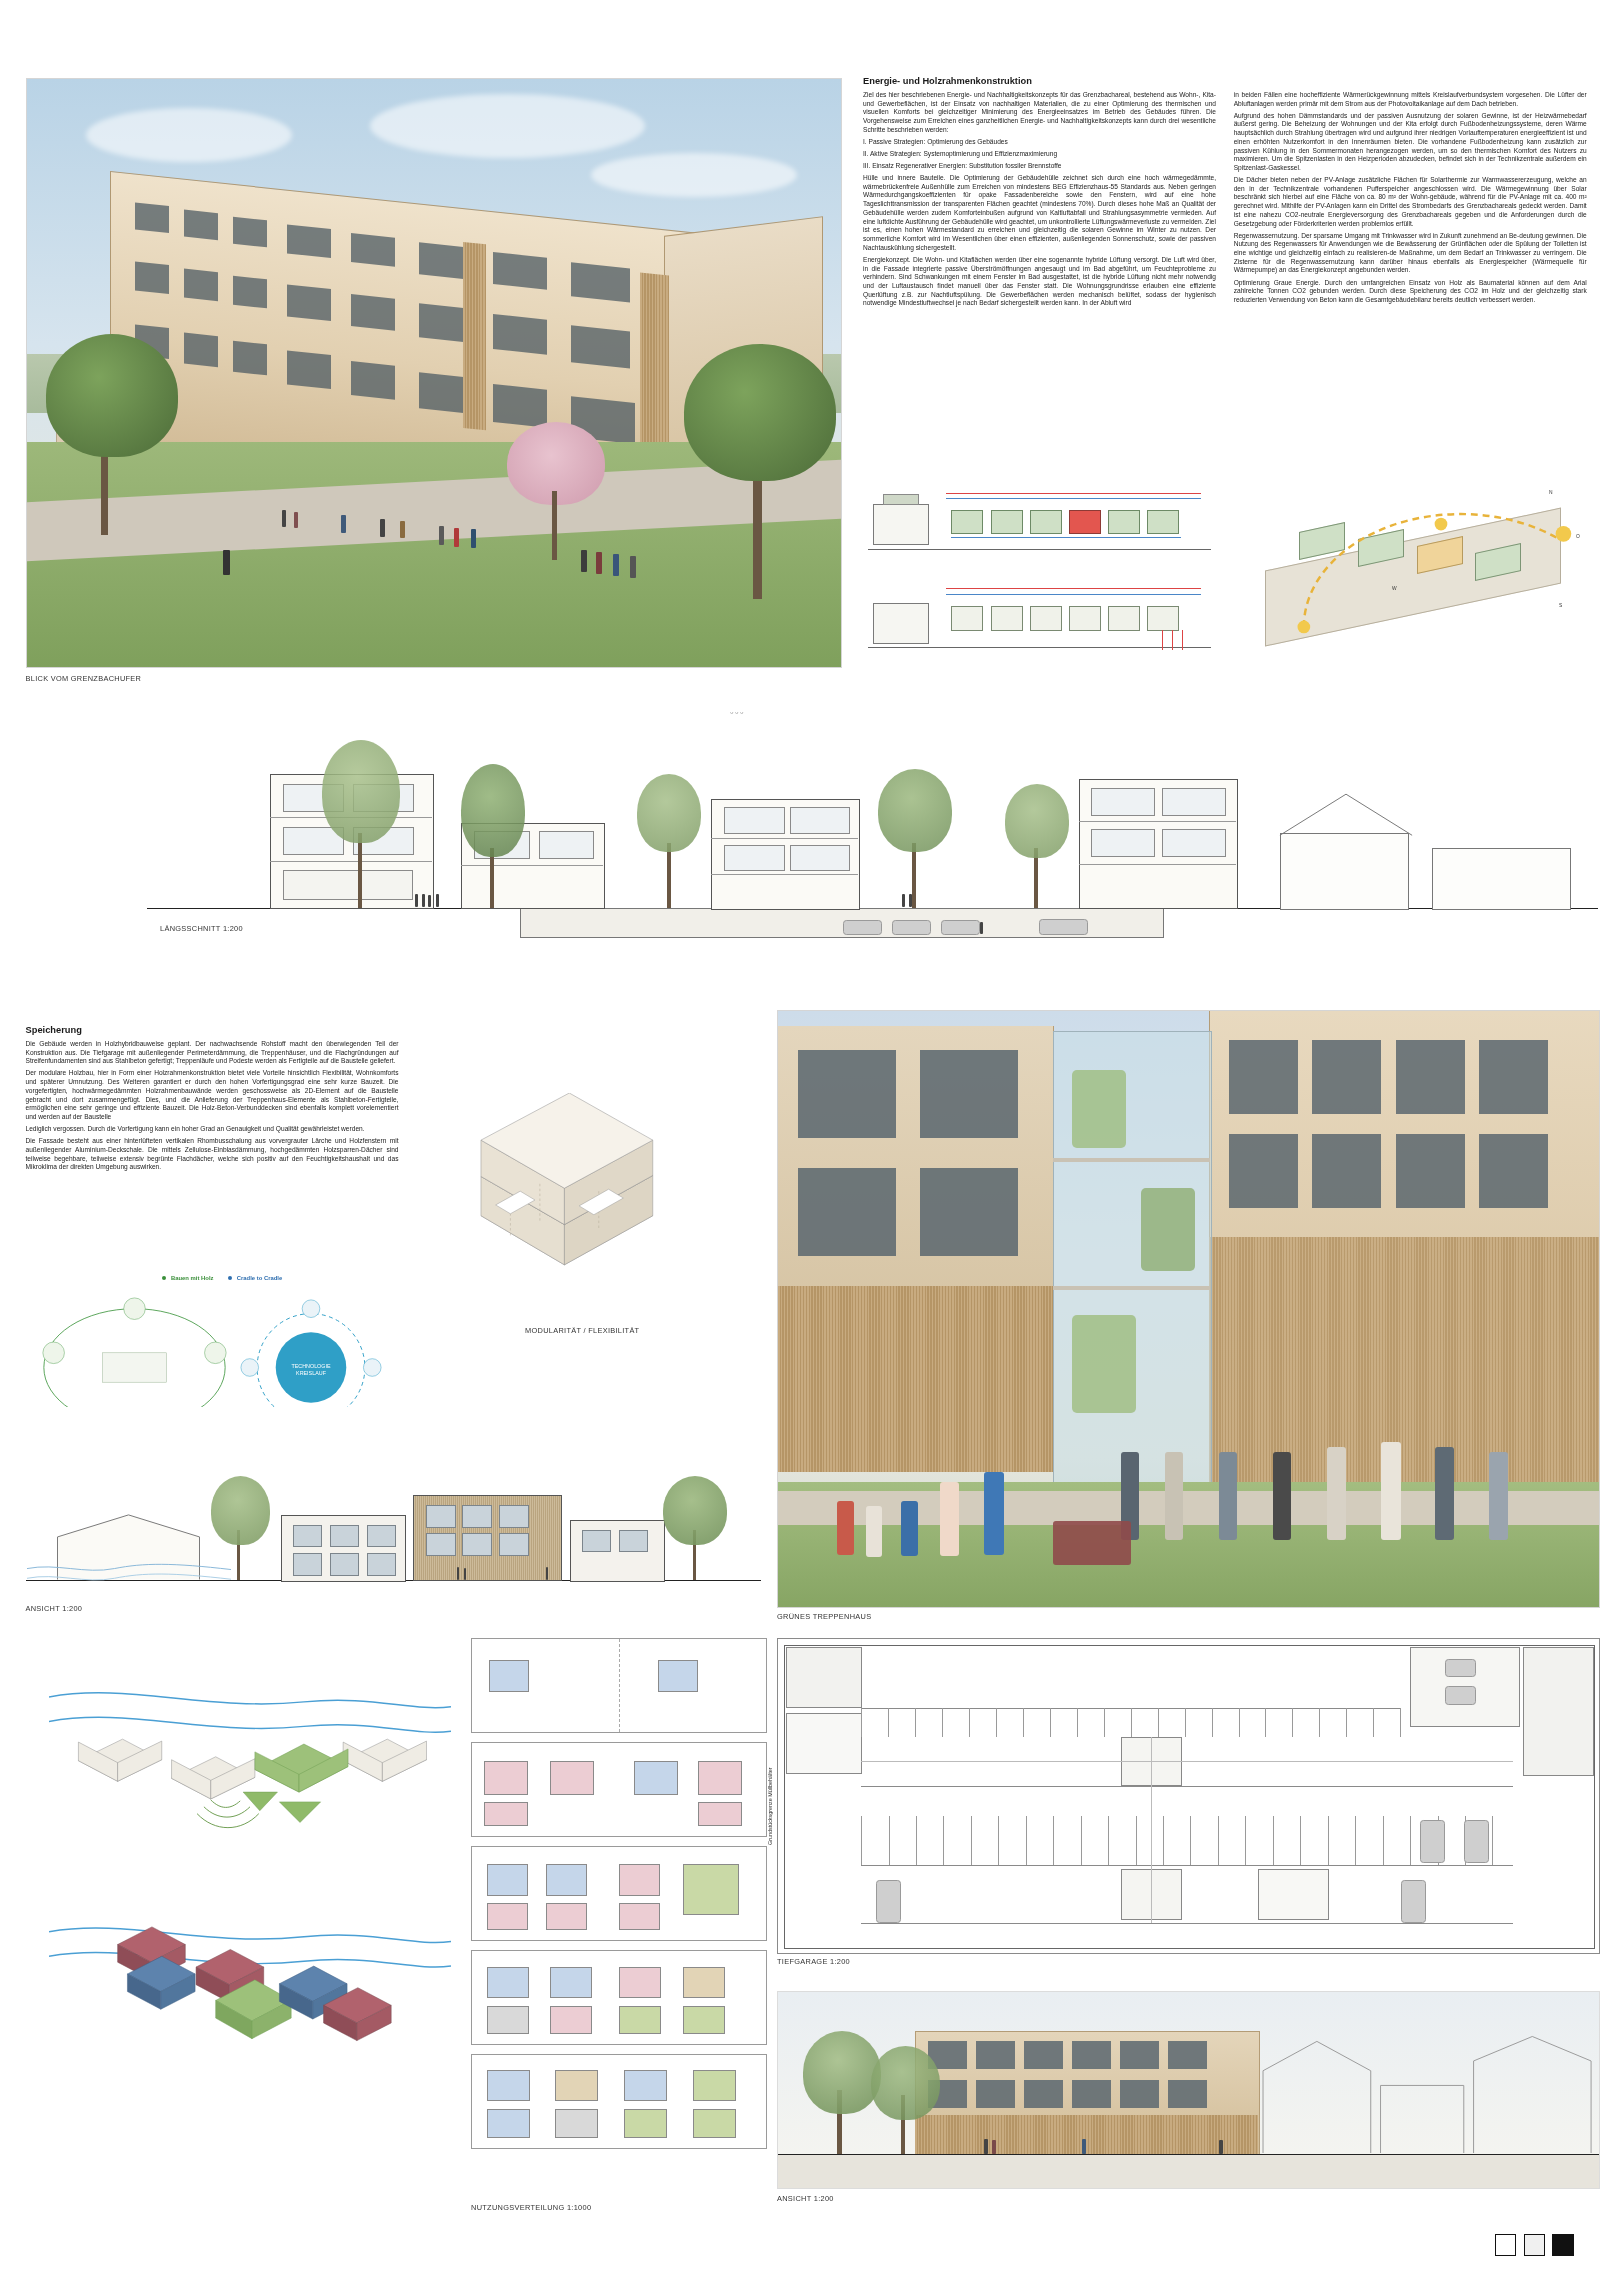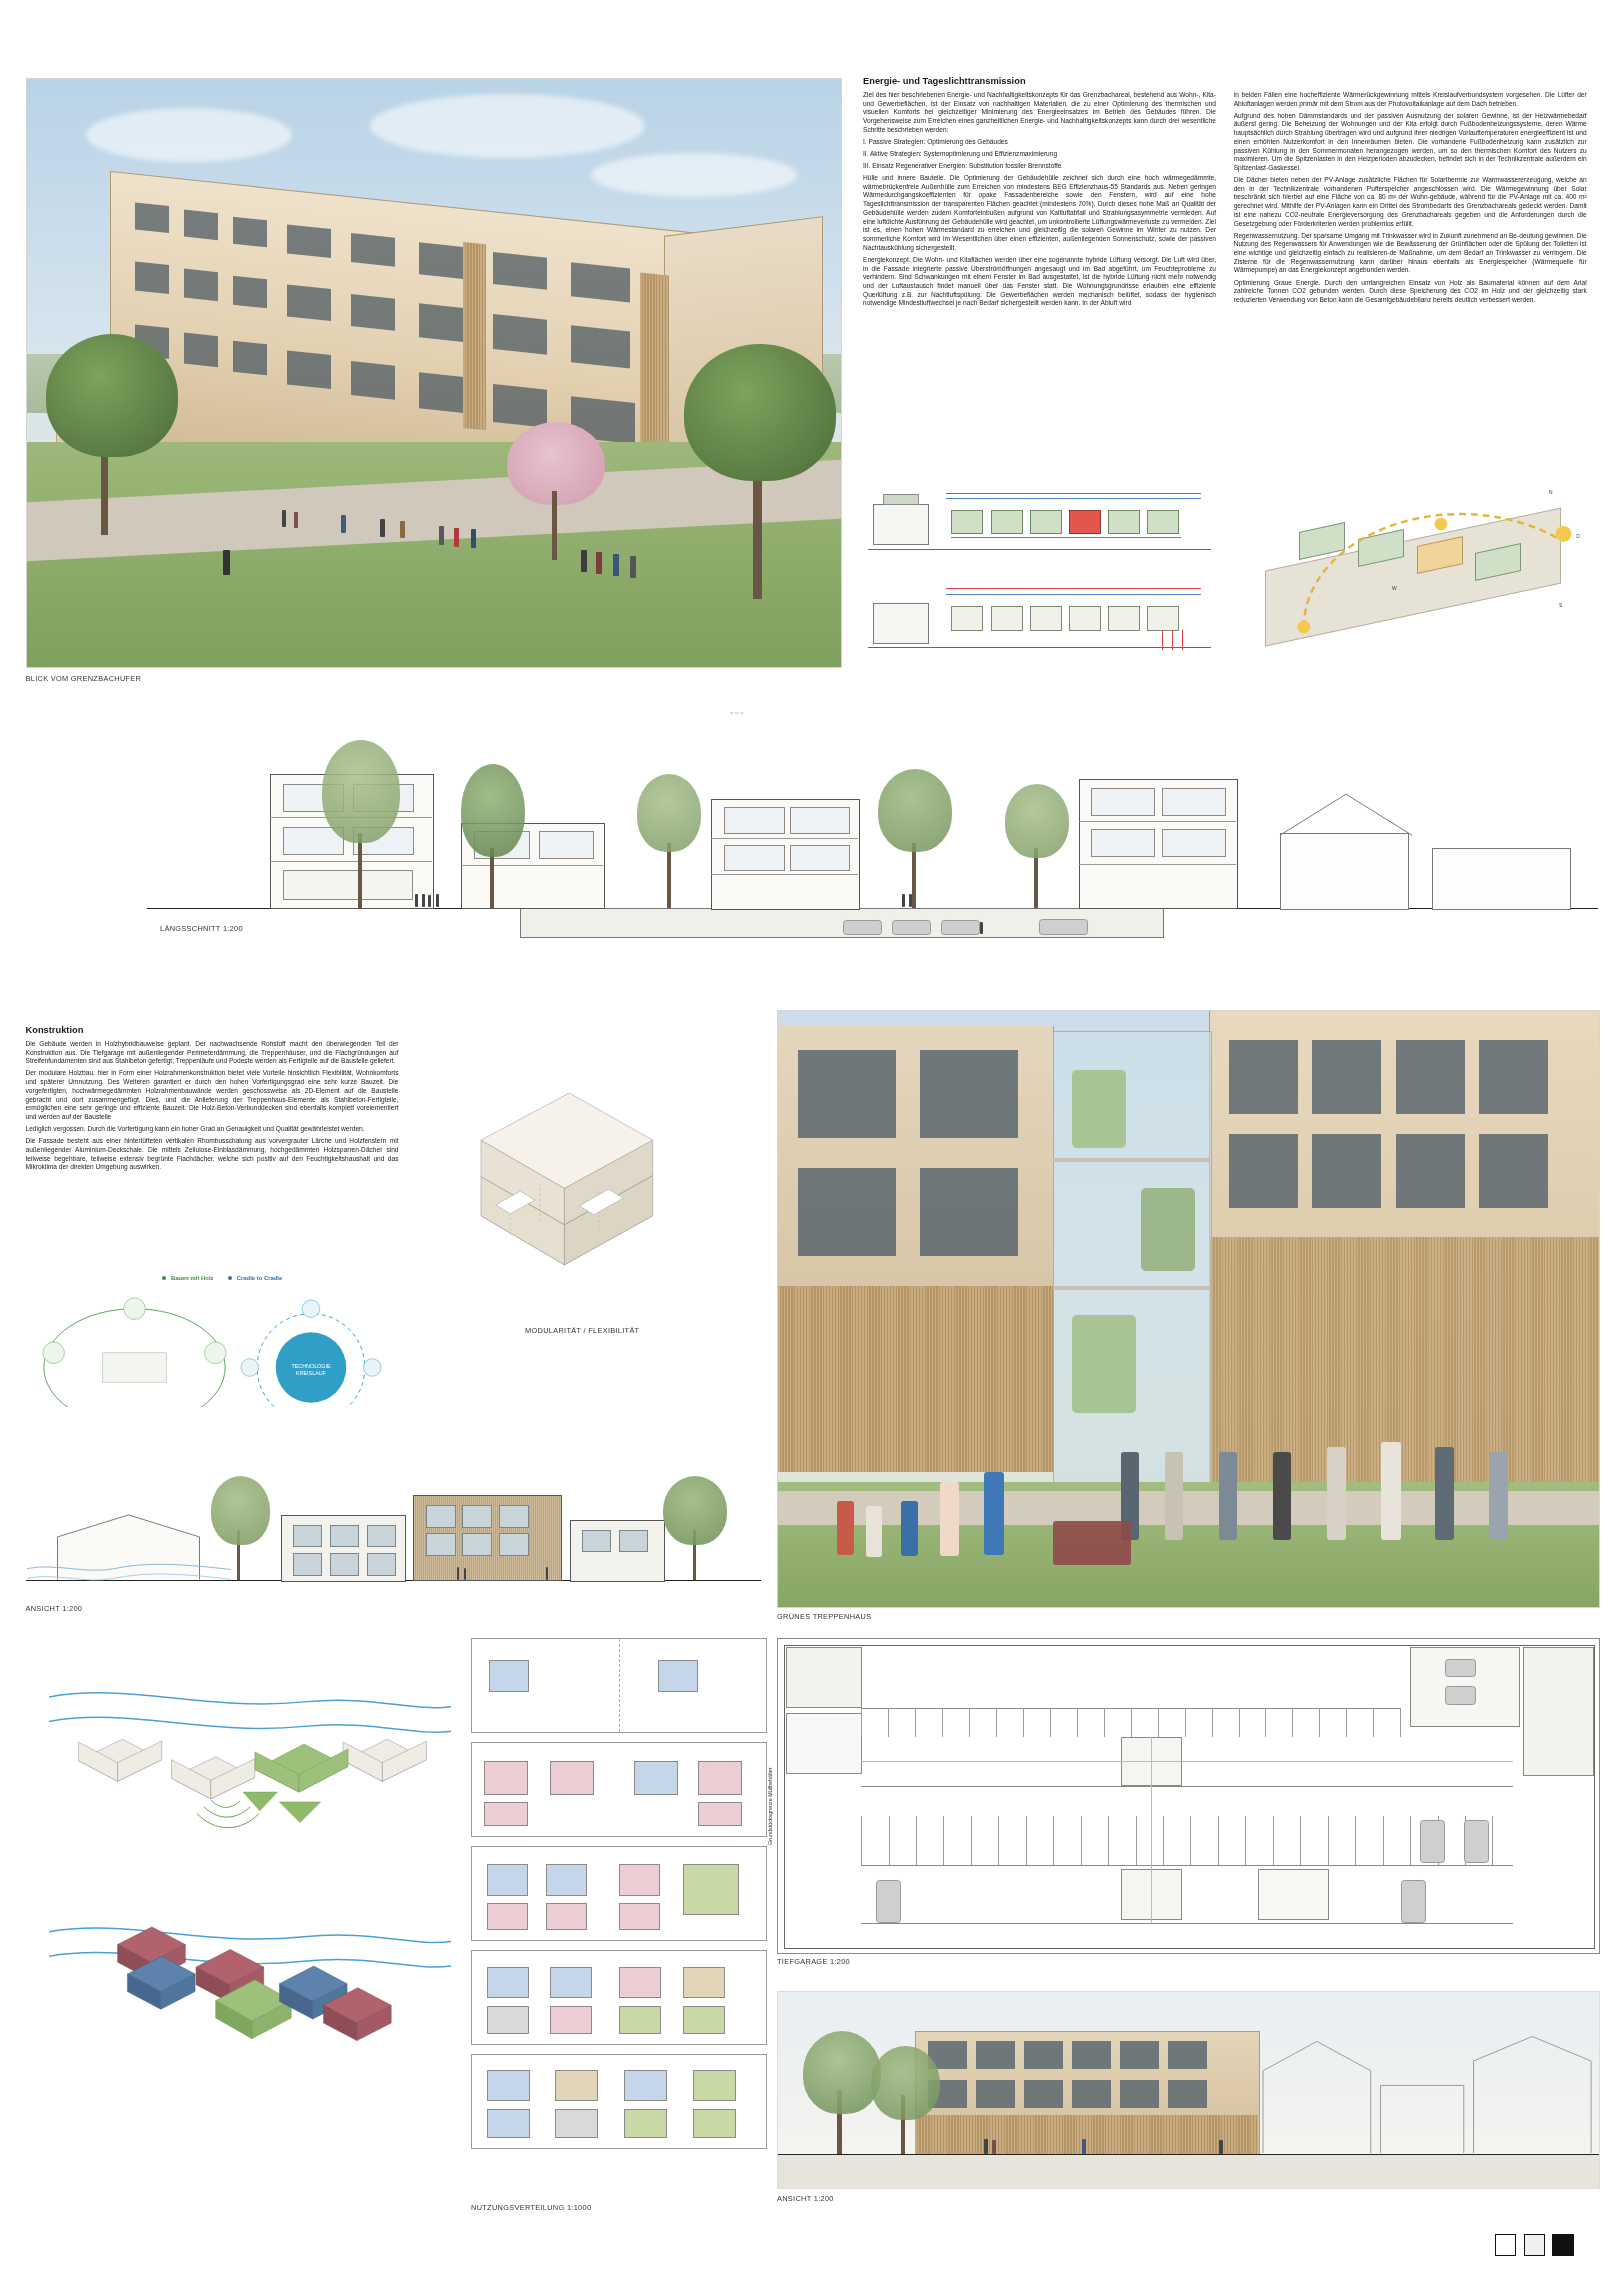--- a/index.html
+++ b/index.html
@@ -111,21 +111,21 @@
       <div class="person" style="left:554px;top:471px;width:6.9px;height:21.6px;background:#3c3c3c;"></div>
       <div class="person" style="left:569px;top:473px;width:6.9px;height:21.6px;background:#7a3c3c;"></div>
       <div class="person" style="left:586px;top:475px;width:6.9px;height:21.6px;background:#39557a;"></div>
       <div class="person" style="left:603px;top:477px;width:6.9px;height:21.6px;background:#555;"></div>
       <div class="person" style="left:196px;top:471px;width:7.8px;height:24.5px;background:#333;"></div>
     </div>
   </div>
   <div class="abs cap" style="left:25.5px;top:674px;">BLICK VOM GRENZBACHUFER</div>
 
   <div class="abs" style="left:863px;top:76px;width:735px;">
-    <div class="colhead">Energie- und Tageslichttransmission</div>
+    <div class="colhead">Energie- und Holzrahmenkonstruktion</div>
     <div style="display:flex;gap:17.7px;">
       <div class="body-txt" style="width:353px;">
         <p>Ziel des hier beschriebenen Energie- und Nachhaltigkeitskonzepts für das Grenzbachareal, bestehend aus Wohn-, Kita- und Gewerbeflächen, ist der Einsatz von nachhaltigen Materialien, die zu einer Optimierung des thermischen und visuellen Komforts bei gleichzeitiger Minimierung des Energieeinsatzes im Betrieb des Gebäudes führen. Die Vorgehensweise zum Erreichen eines ganzheitlichen Energie- und Nachhaltigkeitskonzepts kann durch drei wesentliche Schritte beschrieben werden:</p>
         <p style="text-align:left;">I.    Passive Strategien: Optimierung des Gebäudes</p>
         <p style="text-align:left;">II.   Aktive Strategien: Systemoptimierung und Effizienzmaximierung</p>
         <p style="text-align:left;">III.  Einsatz Regenerativer Energien: Substitution fossiler Brennstoffe</p>
         <p>Hülle und innere Bauteile. Die Optimierung der Gebäudehülle zeichnet sich durch eine hoch wärmegedämmte, wärmebrückenfreie Außenhülle zum Erreichen von mindestens BEG Effizienzhaus-55 Standards aus. Neben geringen Wärmedurchgangskoeffizienten für opake Fassadenbereiche sowie den Fenstern, wird auf eine hohe Tageslichttransmission der transparenten Flächen geachtet (mindestens 70%). Durch dieses hohe Maß an Qualität der Gebäudehülle werden zudem Komforteinbußen aufgrund von Kaltluftabfall und Strahlungsasymmetrie vermieden. Auf eine luftdichte Ausführung der Gebäudehülle wird geachtet, um unkontrollierte Lüftungswärmeverluste zu vermeiden. Ziel ist es, einen hohen Wärmestandard zu erreichen und gleichzeitig die solaren Gewinne im Winter zu nutzen. Der sommerliche Komfort wird im Wesentlichen über einen effizienten, außenliegenden Sonnenschutz, sowie der passiven Nachtauskühlung sichergestellt.</p>
         <p>Energiekonzept. Die Wohn- und Kitaflächen werden über eine sogenannte hybride Lüftung versorgt. Die Luft wird über, in die Fassade integrierte passive Überströmöffnungen angesaugt und im Bad abgeführt, um Feuchteprobleme zu verhindern. Sind Schwankungen mit einem Fenster im Bad ausgestattet, ist die hybride Lüftung nicht mehr notwendig und der Luftaustausch findet manuell über das Fenster statt. Die Wohnungsgrundrisse erlauben eine effiziente Querlüftung z.B. zur Nachtluftspülung. Die Gewerbeflächen werden mechanisch belüftet, sodass der hygienisch notwendige Mindestluftwechsel je nach Bedarf sichergestellt werden kann. In der Abluft wird</p>
       </div>
       <div class="body-txt" style="width:353px;">
@@ -248,21 +248,21 @@
     <div class="car" style="left:696px;top:234px;width:37px;height:12.7px;"></div>
     <div class="car" style="left:745px;top:234px;width:37px;height:12.7px;"></div>
     <div class="car" style="left:794px;top:234px;width:37px;height:12.7px;"></div>
     <div class="car" style="left:892px;top:233px;width:47px;height:13.7px;"></div>
 
     <div class="abs ms2" style="left:583px;top:23.5px;color:#666;">ᨆ  ᨆ   ᨆ</div>
   </div>
   <div class="abs cap" style="left:160px;top:924px;">LÄNGSSCHNITT 1:200</div>
 
   <div class="abs" style="left:25.5px;top:1025px;width:373px;">
-    <div class="colhead">Konstruktion</div>
+    <div class="colhead">Speicherung</div>
     <div class="body-txt">
       <p>Die Gebäude werden in Holzhybridbauweise geplant. Der nachwachsende Rohstoff macht den überwiegenden Teil der Konstruktion aus. Die Tiefgarage mit außenliegender Perimeterdämmung, die Treppenhäuser, und die Flachgründungen auf Streifenfundamenten sind aus Stahlbeton gefertigt; Treppenläufe und Podeste werden als Fertigteile auf die Baustelle geliefert.</p>
       <p>Der modulare Holzbau, hier in Form einer Holzrahmenkonstruktion bietet viele Vorteile hinsichtlich Flexibilität, Wohnkomforts und späterer Umnutzung. Des Weiteren garantiert er durch den hohen Vorfertigungsgrad eine sehr kurze  Bauzeit. Die vorgefertigten, hochwärmegedämmten Holzrahmenbauwände werden geschossweise als 2D-Element auf die Baustelle gebracht und dort zusammengefügt. Dies, und die Anlieferung der Treppenhaus-Elemente als Stahlbeton-Fertigteile, ermöglichen eine sehr geringe und effiziente Bauzeit. Die Holz-Beton-Verbunddecken sind ebenfalls komplett vorelementiert und werden auf der Baustelle</p>
       <p>Lediglich vergossen. Durch die Vorfertigung kann ein hoher Grad an Genauigkeit und Qualität gewährleistet werden.</p>
       <p>Die Fassade besteht aus einer hinterlüfteten vertikalen Rhombusschalung aus vorvergrauter Lärche und Holzfenstern mit außenliegender Aluminium-Deckschale. Die mittels Zellulose-Einblasdämmung, hochgedämmten Holzsparren-Dächer sind teilweise begehbare, teilweise extensiv begrünte Flachdächer, welche sich positiv auf den Feuchtigkeitshaushalt und das Mikroklima der direkten Umgebung auswirken.</p>
     </div>
   </div>
 
   <div class="abs" style="left:162px;top:1275px;font-size:5.9px;">
     <span style="display:inline-block;width:4.4px;height:4.4px;background:#3a8f3a;border-radius:50%;"></span>

